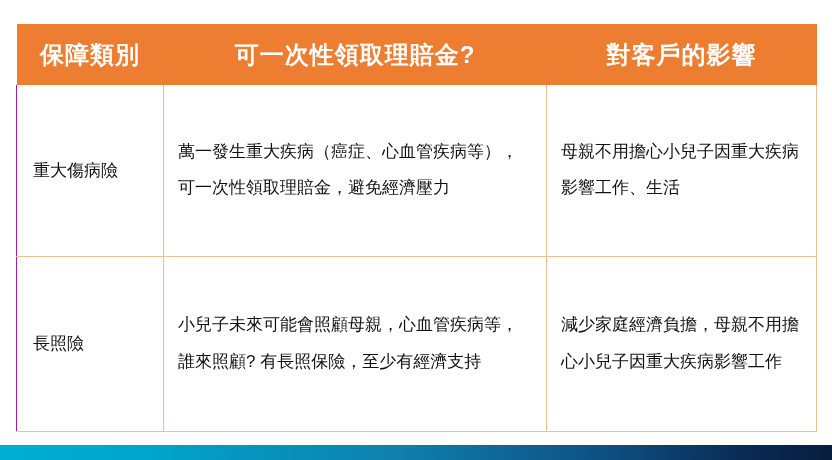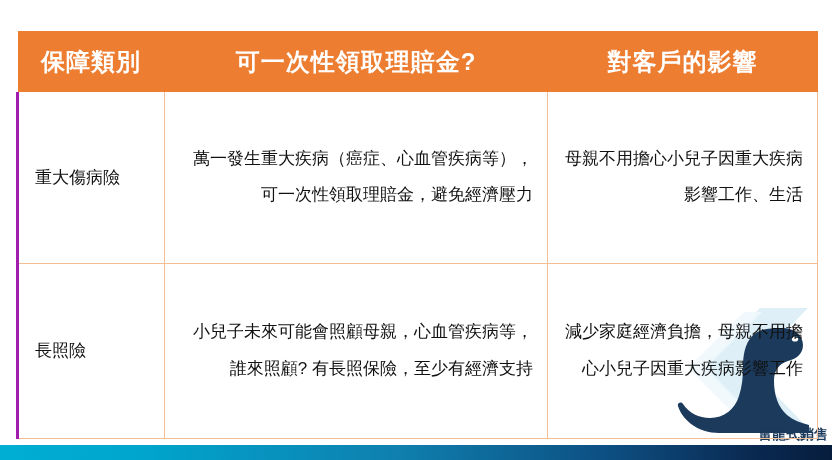--- a/index.html
+++ b/index.html
@@ -53,21 +53,20 @@
     position: absolute;
     left: 16px;
     top: 24px;
     width: 800px;
     z-index: 2;
   }
   table.matrix {
     border-collapse: collapse;
     table-layout: fixed;
     width: 800px;
-    margin-top: 7px;
   }
   table.matrix col.c1 { width: 147px; }
   table.matrix col.c2 { width: 383px; }
   table.matrix col.c3 { width: 270px; }
 
   thead th {
     background: #ED7D31;
     color: #ffffff;
     font-size: 24px;
     font-weight: bold;
@@ -85,70 +84,40 @@
     border-top: none;
     vertical-align: middle;
     box-sizing: border-box;
     background: transparent;
     color: #111111;
     font-size: 17px;
     line-height: 2.15;
     padding: 14px 14px;
   }
   tbody tr td:first-child {
-    border-left: 3px solid #a21caf;
+    border-left: 1px solid #a21caf;
   }
   tbody tr.row-1 td { height: 171px; }
   tbody tr.row-2 td { height: 175px; }
 
   td.cat {
     text-align: left;
     padding-left: 16px;
     font-size: 17px;
     line-height: 1.5;
   }
   td.body-cell {
-    text-align: right;
+    text-align: left;
   }
 </style>
 </head>
 <body>
 
 <div id="slide">
 
-  <div id="logo-area">
-    <svg viewBox="0 0 200 140" xmlns="http://www.w3.org/2000/svg" aria-hidden="true">
-      <g>
-        <polygon points="128,2 176,2 118,62 176,122 128,122 70,62" fill="#DCEEF7" opacity="0.95"></polygon>
-        <polygon points="112,6 130,6 74,62 130,118 112,118 56,62" fill="#EFF8FC" opacity="0.9"></polygon>
-      </g>
-      <g fill="#1B3A5C">
-        <path d="M150 22
-                 c12 0 21 7 21 17
-                 c0 9 -7 14 -15 16
-                 c-9 3 -14 9 -14 20
-                 c0 14 4 26 13 34
-                 c6 5 14 8 22 10
-                 l0 8
-                 l-90 0
-                 c-10 0 -20 -3 -28 -9
-                 c-6 -5 -11 -11 -13 -18
-                 c-1 -3 3 -5 5 -2
-                 c6 9 16 14 27 14
-                 c14 0 25 -9 29 -22
-                 c3 -9 4 -19 4 -29
-                 c0 -12 2 -23 9 -31
-                 c7 -7 17 -8 30 -8 z"></path>
-        <ellipse cx="163" cy="33" rx="3.2" ry="2.6" fill="#FFFFFF"></ellipse>
-      </g>
-      <g>
-        <text x="196" y="133" text-anchor="end" font-family="'Liberation Sans', sans-serif" font-size="14" font-weight="bold" fill="#1B3A5C">雷龍式銷售</text>
-      </g>
-    </svg>
-  </div>
 
   <div id="table-wrap">
     <table class="matrix">
       <colgroup>
         <col class="c1">
           <col class="c2">
           <col class="c3">
       </colgroup>
       <thead>
         <tr>

